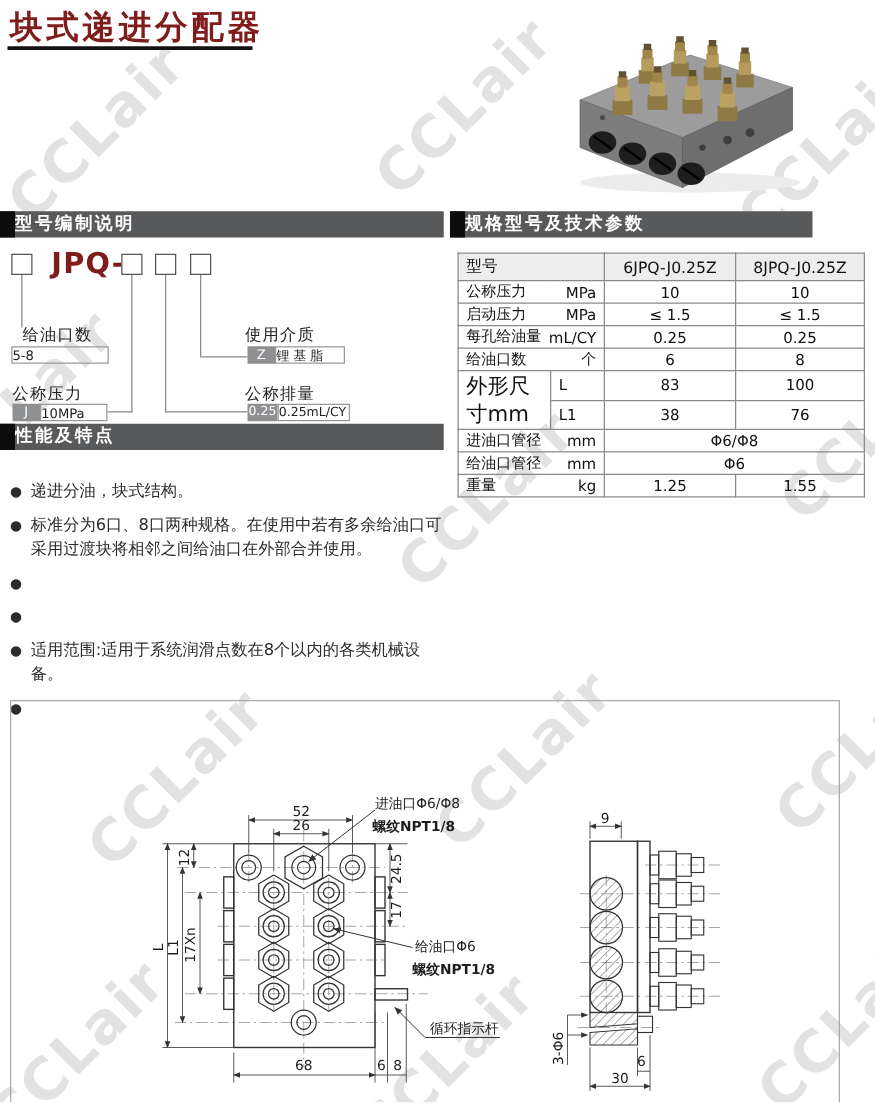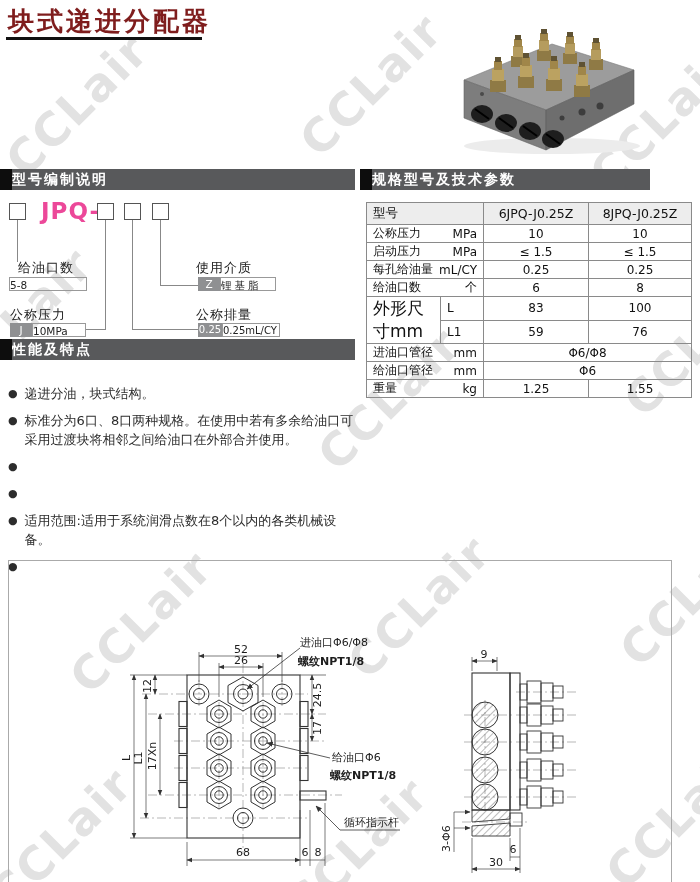--- a/index.html
+++ b/index.html
@@ -13,21 +13,21 @@
   .title{left:8px;top:4px;font-size:26px;font-weight:bold;letter-spacing:3px;color:#7f1d1d;}
   .title-rule{left:6px;top:37px;width:196px;height:3px;background:#111;}
   .subtitle{left:14px;top:41px;font-size:21px;font-family:"Liberation Serif","DejaVu Serif",serif;
             letter-spacing:1px;color:#000;}
   
   .bar{height:21px;background:#58595b;color:#fff;font-size:14px;font-weight:bold;
        letter-spacing:2px;line-height:21px;padding-left:12px;box-sizing:border-box;}
   .bar::before{content:"";position:absolute;left:0;top:0;width:12px;height:21px;background:#0d0d0d;}
   
   .mbox{width:15px;height:15px;border:1.6px solid #555;background:#fff;}
-  .jpq{font-size:23px;font-weight:bold;color:#ec4899;letter-spacing:1px;}
+  .jpq{font-size:23px;font-weight:bold;color:#7f1d1d;letter-spacing:1px;}
   .cline{background:#888;}
   .dlabel{font-size:13px;color:#222;letter-spacing:1px;}
   .vbox{height:14px;border:1px solid #999;font-size:10.5px;line-height:14px;text-align:left;
         box-sizing:border-box;background:transparent;}
   .gbox{height:14px;background:#8f9092;color:#fff;font-size:10.5px;line-height:14px;
         text-align:center;box-sizing:border-box;}
   
   table.specs{border-collapse:collapse;table-layout:fixed;width:325px;font-size:12px;}
   table.specs td,table.specs th{border:1px solid #8a8a8a;padding:0 6px;height:18px;
         font-weight:normal;color:#111;box-sizing:border-box;}
@@ -236,21 +236,21 @@
         <td class="ctr">8</td>
       </tr>
       <tr>
         <td rowspan="2" style="font-size:17px">外形尺寸mm</td>
         <td>L</td>
         <td class="ctr">83</td>
         <td class="ctr">100</td>
       </tr>
       <tr>
         <td>L1</td>
-        <td class="ctr">59</td>
+        <td class="ctr">38</td>
         <td class="ctr">76</td>
       </tr>
       <tr>
         <td colspan="2">
               <div class="cellflex">
                 <span>进油口管径</span>
                 <span>mm</span>
               </div>
             </td>
         <td colspan="2" class="ctr">Φ6/Φ8</td>

